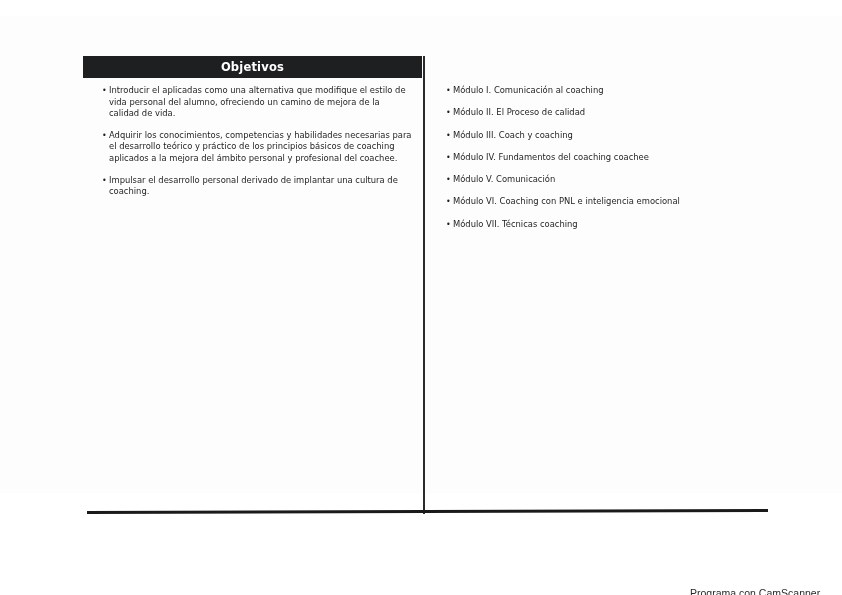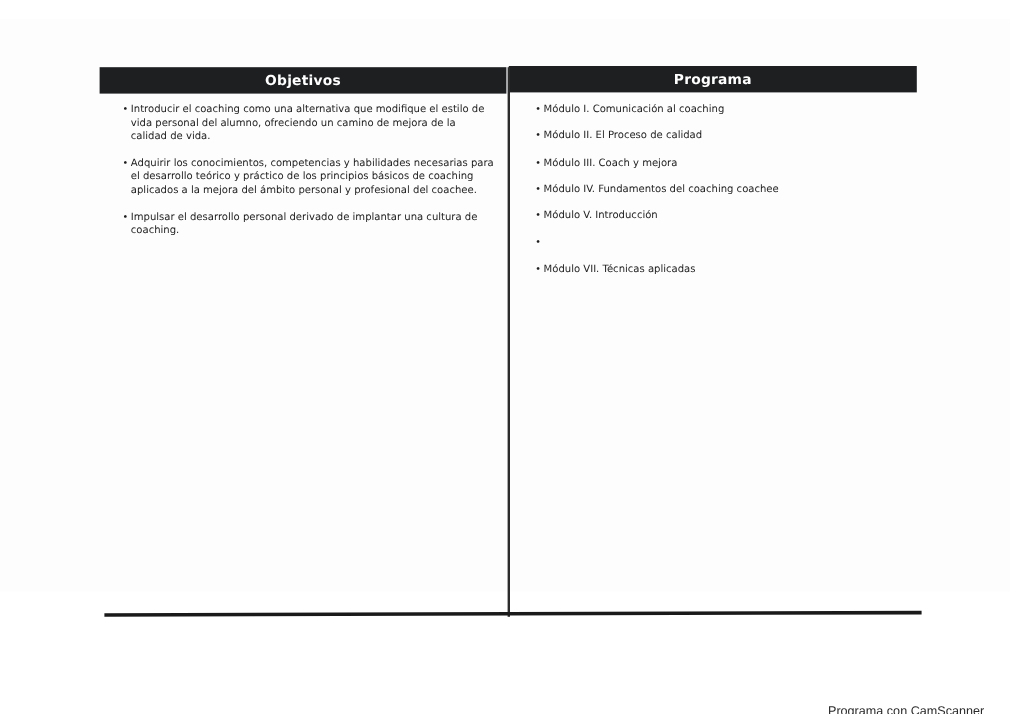--- a/index.html
+++ b/index.html
@@ -105,28 +105,27 @@
       color: #2a2a2a;
     }
   </style>
 </head>
 <body>
 
 <div class="page">
 
   <div class="header-bar header-left">Objetivos</div>
 
-  <div class="header-bar header-right">Programa</div>
 
   <div class="v-divider"></div>
 
   <ul class="col-list left-list">
     <li>
       <span class="bullet">•</span>
-      <span>Introducir el coaching como una alternativa que modifique el estilo de vida personal del alumno, ofreciendo un camino de mejora de la calidad de vida.</span>
+      <span>Introducir el aplicadas como una alternativa que modifique el estilo de vida personal del alumno, ofreciendo un camino de mejora de la calidad de vida.</span>
     </li>
     <li>
       <span class="bullet">•</span>
       <span>Adquirir los conocimientos, competencias y habilidades necesarias para el desarrollo teórico y práctico de los principios básicos de coaching aplicados a la mejora del ámbito personal y profesional del coachee.</span>
     </li>
     <li>
       <span class="bullet">•</span>
       <span>Impulsar el desarrollo personal derivado de implantar una cultura de coaching.</span>
     </li>
   </ul>
@@ -135,35 +134,36 @@
     <li>
       <span class="bullet">•</span>
       <span>Módulo I. Comunicación al coaching</span>
     </li>
     <li>
       <span class="bullet">•</span>
       <span>Módulo II. El Proceso de calidad</span>
     </li>
     <li>
       <span class="bullet">•</span>
-      <span>Módulo III. Coach y mejora</span>
+      <span>Módulo III. Coach y coaching</span>
     </li>
     <li>
       <span class="bullet">•</span>
       <span>Módulo IV. Fundamentos del coaching coachee</span>
     </li>
     <li>
       <span class="bullet">•</span>
-      <span>Módulo V. Introducción</span>
+      <span>Módulo V. Comunicación</span>
     </li>
     <li>
       <span class="bullet">•</span>
+      <span>Módulo VI. Coaching con PNL e inteligencia emocional</span>
     </li>
     <li>
       <span class="bullet">•</span>
-      <span>Módulo VII. Técnicas aplicadas</span>
+      <span>Módulo VII. Técnicas coaching</span>
     </li>
   </ul>
 
   <div class="bottom-rule"></div>
 
   <div class="watermark">Programa con CamScanner</div>
 </div>
 
 </body></html>

